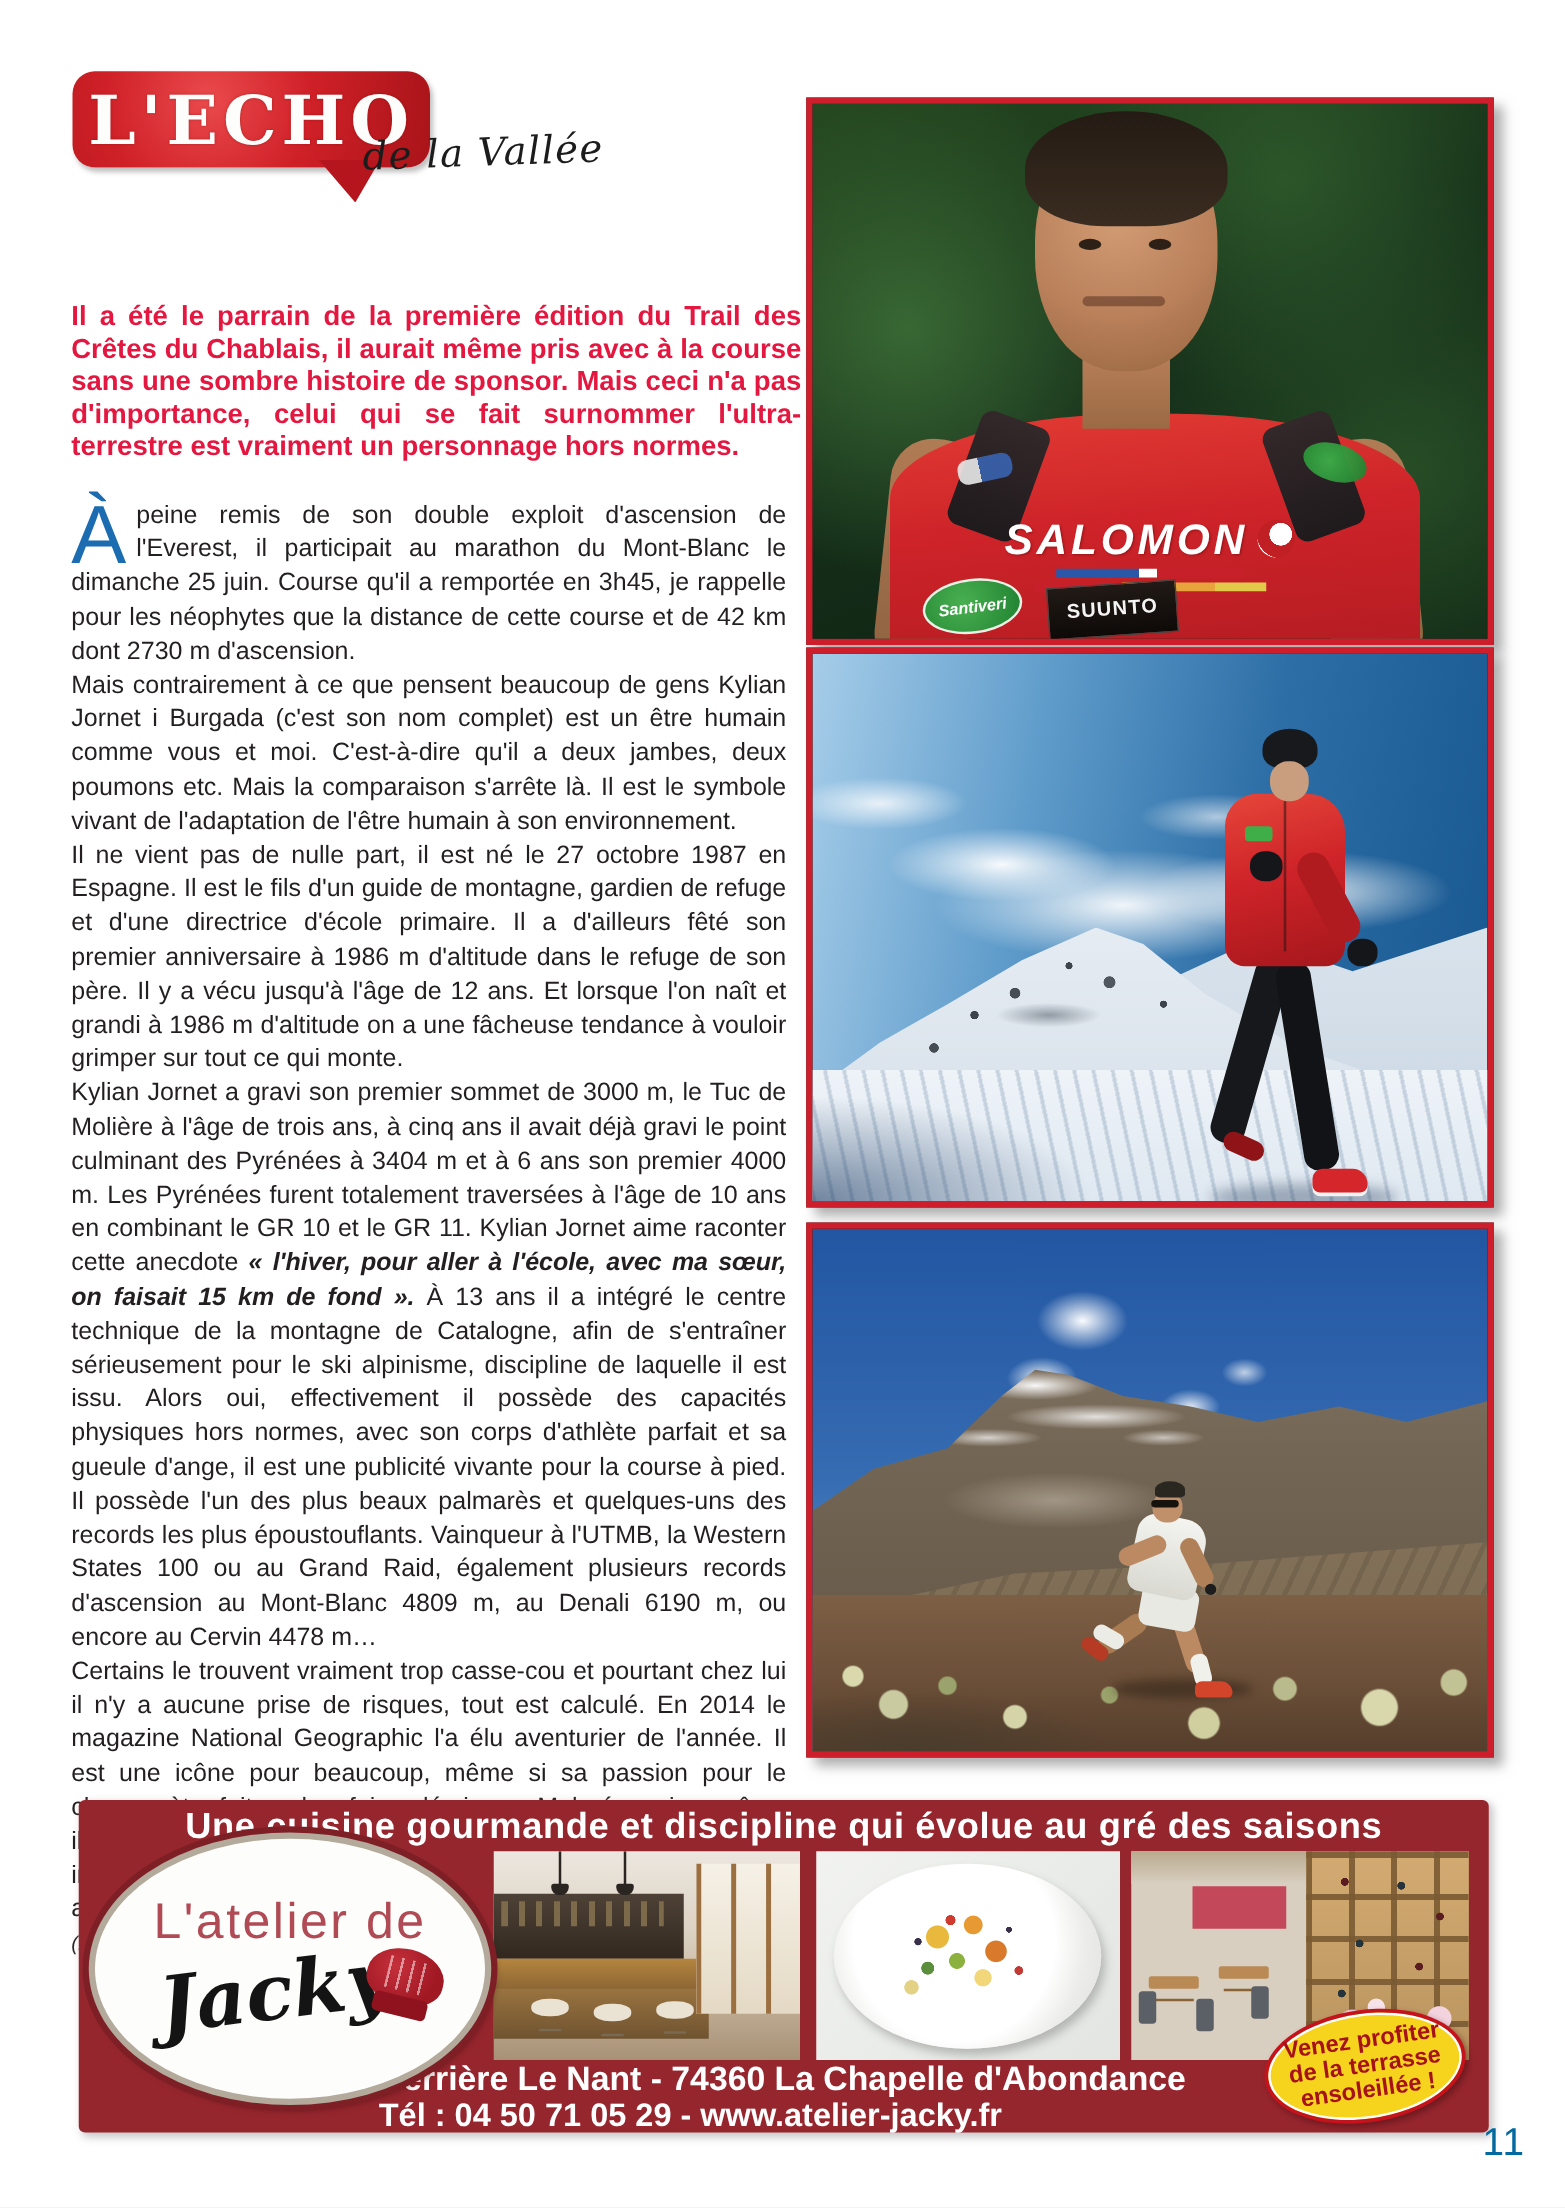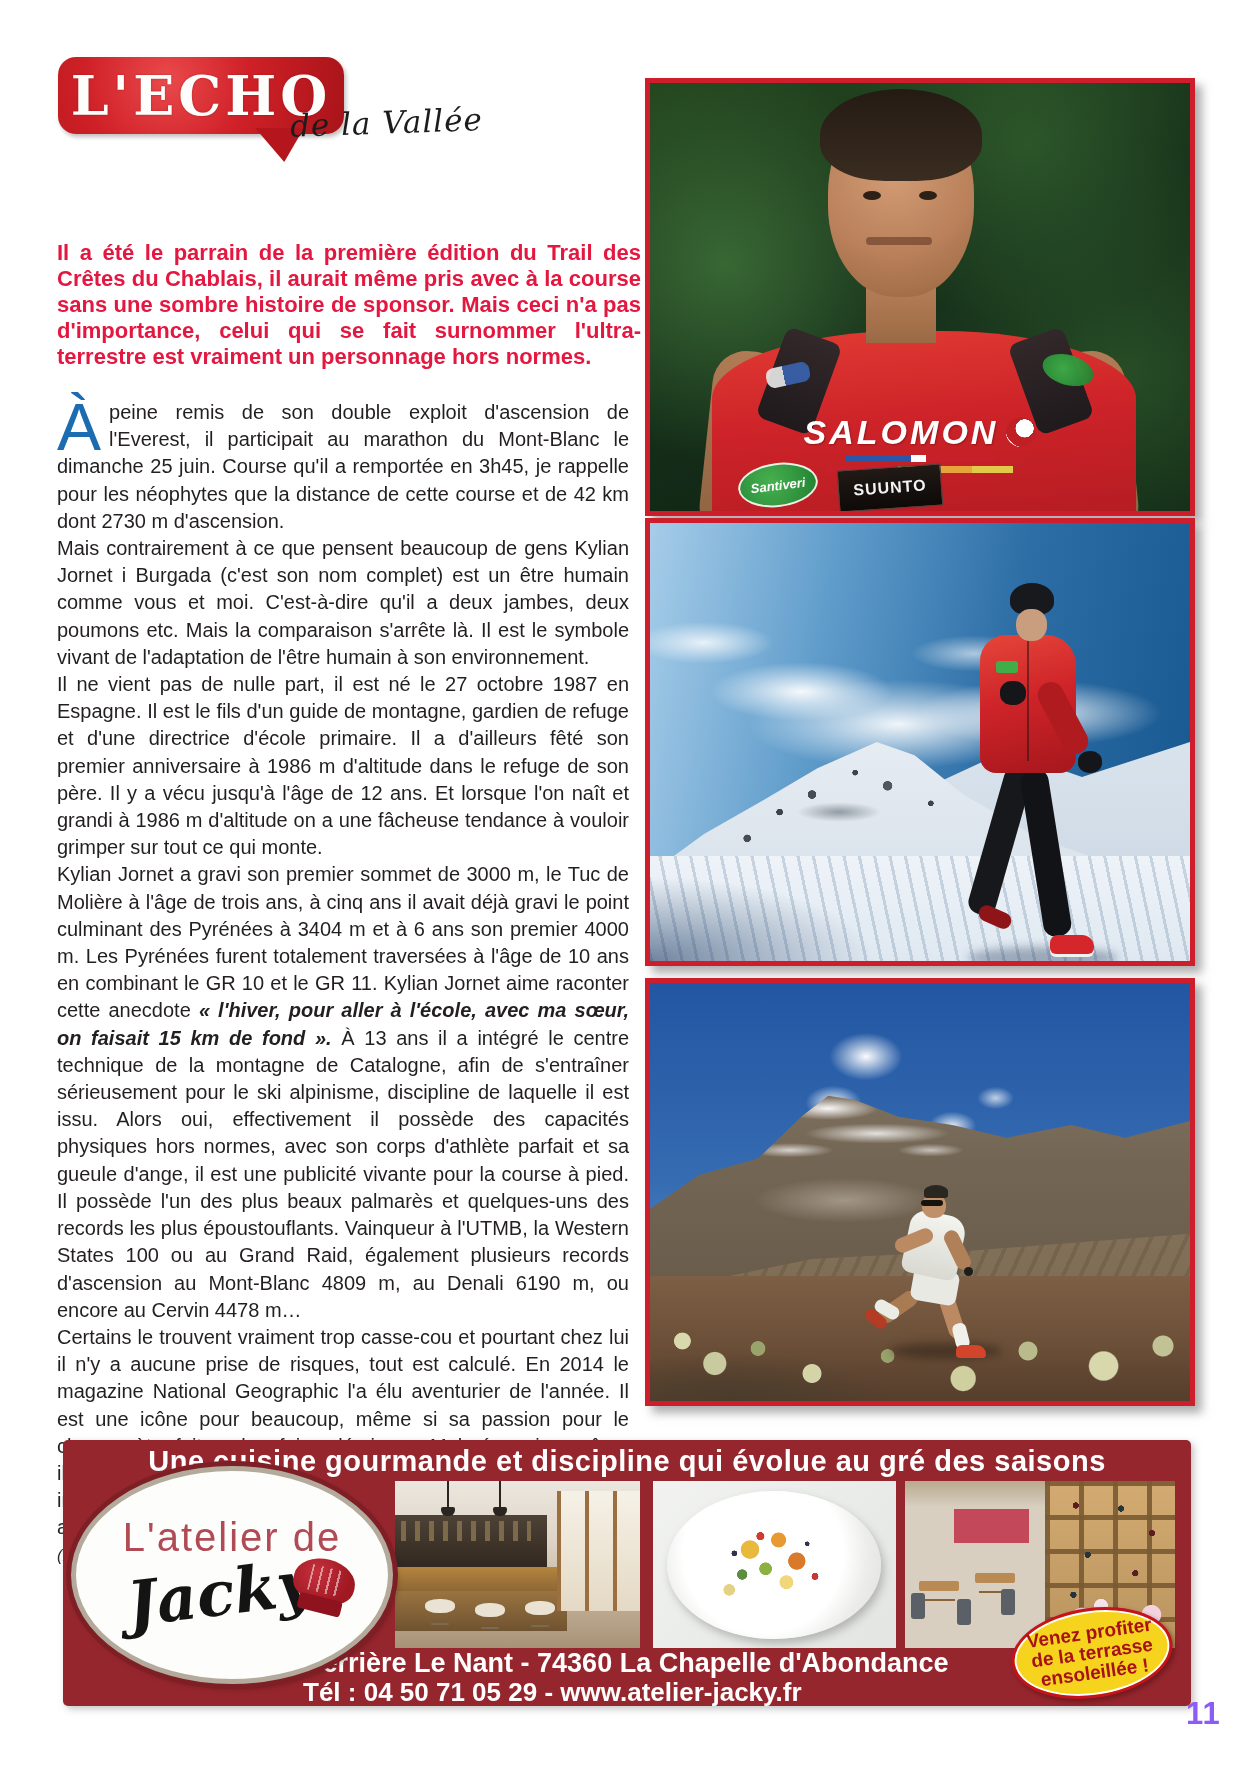--- a/index.html
+++ b/index.html
@@ -356,22 +356,22 @@
   .ad-address { position:absolute; left:240px; top:208px; width:730px; text-align:left;
     color:#ffffff; font-weight:bold; z-index:2; }
   .ad-address .l1 { font-size:27px; line-height:30px; }
   .ad-address .l2 { font-size:26px; line-height:29px; }
   .ad-badge { position:absolute; left:948px; top:168px; width:162px; height:90px;
     background:#f6d41d; border:3px solid #c5131d; border-radius:50%;
     box-shadow:inset 0 0 0 2px #ffffff, 2px 3px 5px rgba(60,10,10,.45);
     transform:rotate(-8deg); z-index:4;
     display:flex; flex-direction:column; align-items:center; justify-content:center;
     color:#a61218; font-weight:bold; font-size:19px; line-height:20px; text-align:center; }
-  .page-number { position:absolute; left:1186px; top:1696px; font-size:31px; font-weight:bold;
-    color:#8b5cf6; letter-spacing:1px; }
+  .page-number { position:absolute; left:1186px; top:1696px; font-size:31px; font-weight:normal;
+    color:#0369a1; letter-spacing:1px; }
 </style>
 </head>
 <body>
 
 <div class="page">
 
   <div class="bubble">
     <span class="bubble-text">L'ECHO</span>
   </div>
   <div class="bubble-tail"></div>

